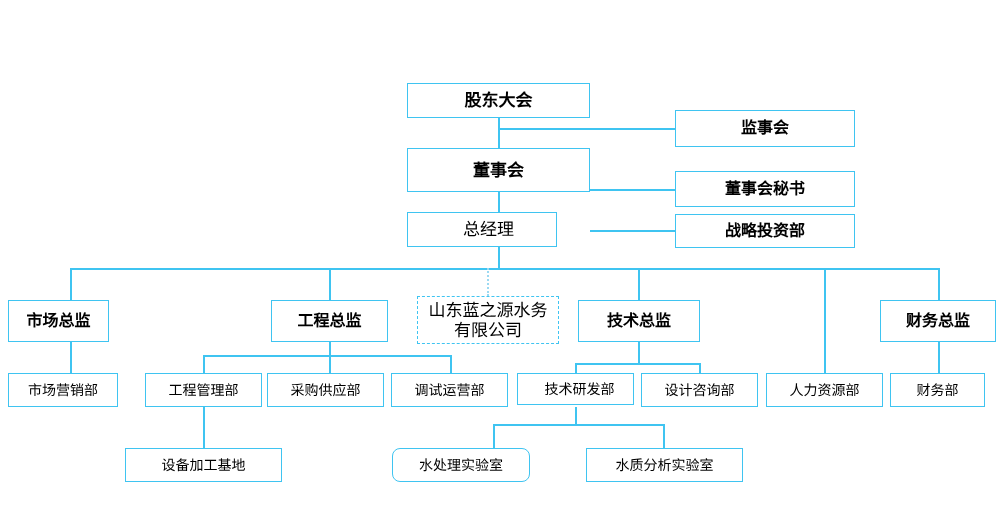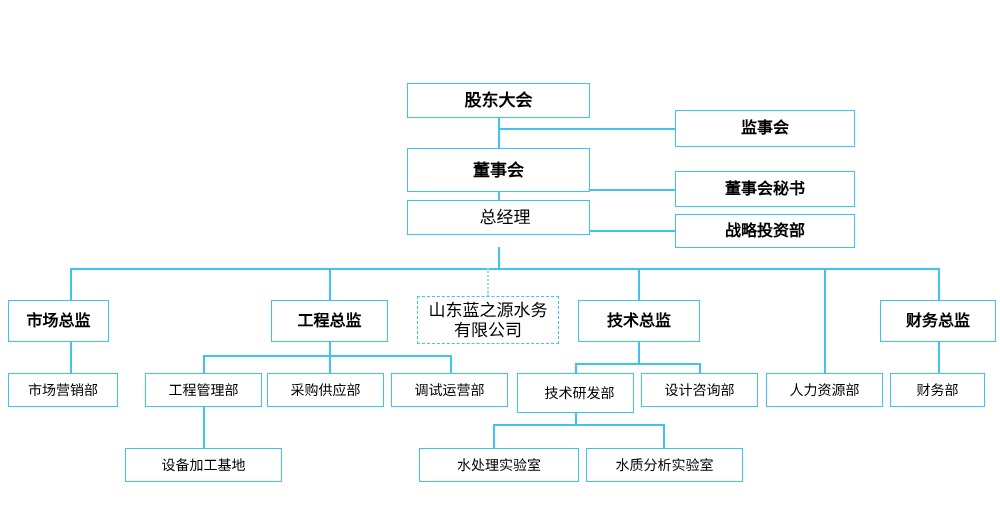--- a/index.html
+++ b/index.html
@@ -113,39 +113,39 @@
   <div class="ln h" style="left:493px; top:424px; width:171px;"></div>
   <div class="ln v" style="left:493px; top:424px; height:24px;"></div>
   <div class="ln v" style="left:663px; top:424px; height:24px;"></div>
 
   <div class="node big bold" style="left:407px; top:83px; width:183px; height:35px;">股东大会</div>
   <div class="node mid bold" style="left:675px; top:110px; width:180px; height:37px;">监事会</div>
 
   <div class="node big bold" style="left:407px; top:148px; width:183px; height:44px;">董事会</div>
   <div class="node mid bold" style="left:675px; top:171px; width:180px; height:36px;">董事会秘书</div>
 
-  <div class="node big" style="left:407px; top:200px; width:183px; height:35px;padding-left:13px;">总经理</div>
+  <div class="node big" style="left:407px; top:212px; width:150px; height:35px;padding-left:13px;">总经理</div>
   <div class="node mid bold" style="left:675px; top:214px; width:180px; height:34px;">战略投资部</div>
 
   <div class="node dashed" style="left:417px; top:296px; width:142px; height:48px; flex-direction:column;">
     <span>山东蓝之源水务</span>
     <span>有限公司</span>
   </div>
 
   <div class="node mid bold" style="left:8px; top:300px; width:101px; height:42px;">市场总监</div>
   <div class="node mid bold" style="left:271px; top:300px; width:117px; height:42px;">工程总监</div>
   <div class="node mid bold" style="left:578px; top:300px; width:122px; height:42px;">技术总监</div>
   <div class="node mid bold" style="left:880px; top:300px; width:116px; height:42px;">财务总监</div>
 
   <div class="node small" style="left:8px; top:373px; width:110px; height:34px;">市场营销部</div>
   <div class="node small" style="left:145px; top:373px; width:117px; height:34px;">工程管理部</div>
   <div class="node small" style="left:267px; top:373px; width:117px; height:34px;">采购供应部</div>
   <div class="node small" style="left:391px; top:373px; width:117px; height:34px;">调试运营部</div>
-  <div class="node small" style="left:517px; top:373px; width:117px; height:40px;padding-left:8px;">技术研发部</div>
+  <div class="node small" style="left:517px; top:373px; width:117px; height:32px;padding-left:8px;">技术研发部</div>
   <div class="node small" style="left:641px; top:373px; width:117px; height:34px;">设计咨询部</div>
   <div class="node small" style="left:766px; top:373px; width:117px; height:34px;">人力资源部</div>
   <div class="node small" style="left:890px; top:373px; width:95px; height:34px;">财务部</div>
 
   <div class="node small" style="left:125px; top:448px; width:157px; height:34px;">设备加工基地</div>
-  <div class="node small" style="left:419px; top:448px; width:160px; height:34px;">水处理实验室</div>
+  <div class="node small" style="left:392px; top:448px; width:138px; height:34px;border-radius:8px;">水处理实验室</div>
   <div class="node small" style="left:586px; top:448px; width:157px; height:34px;">水质分析实验室</div>
 
 </div>
 
 </body></html>

